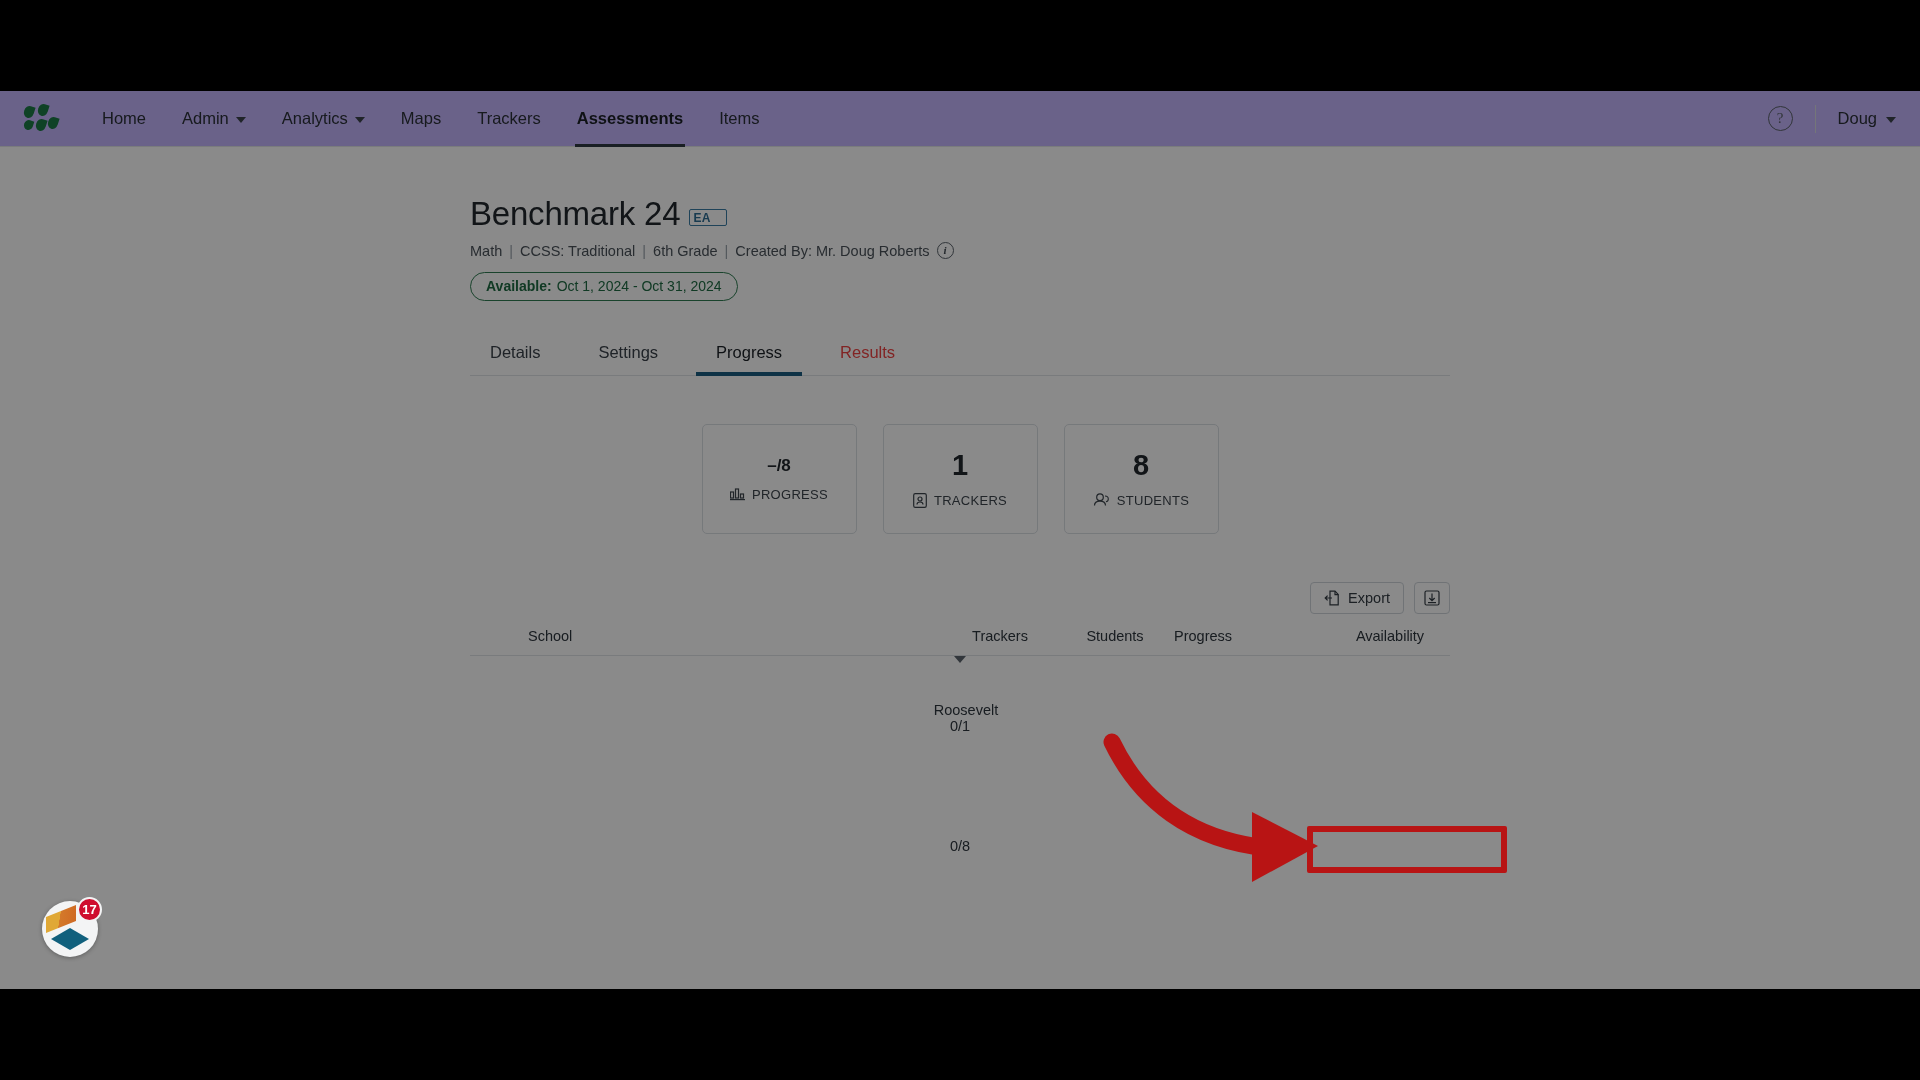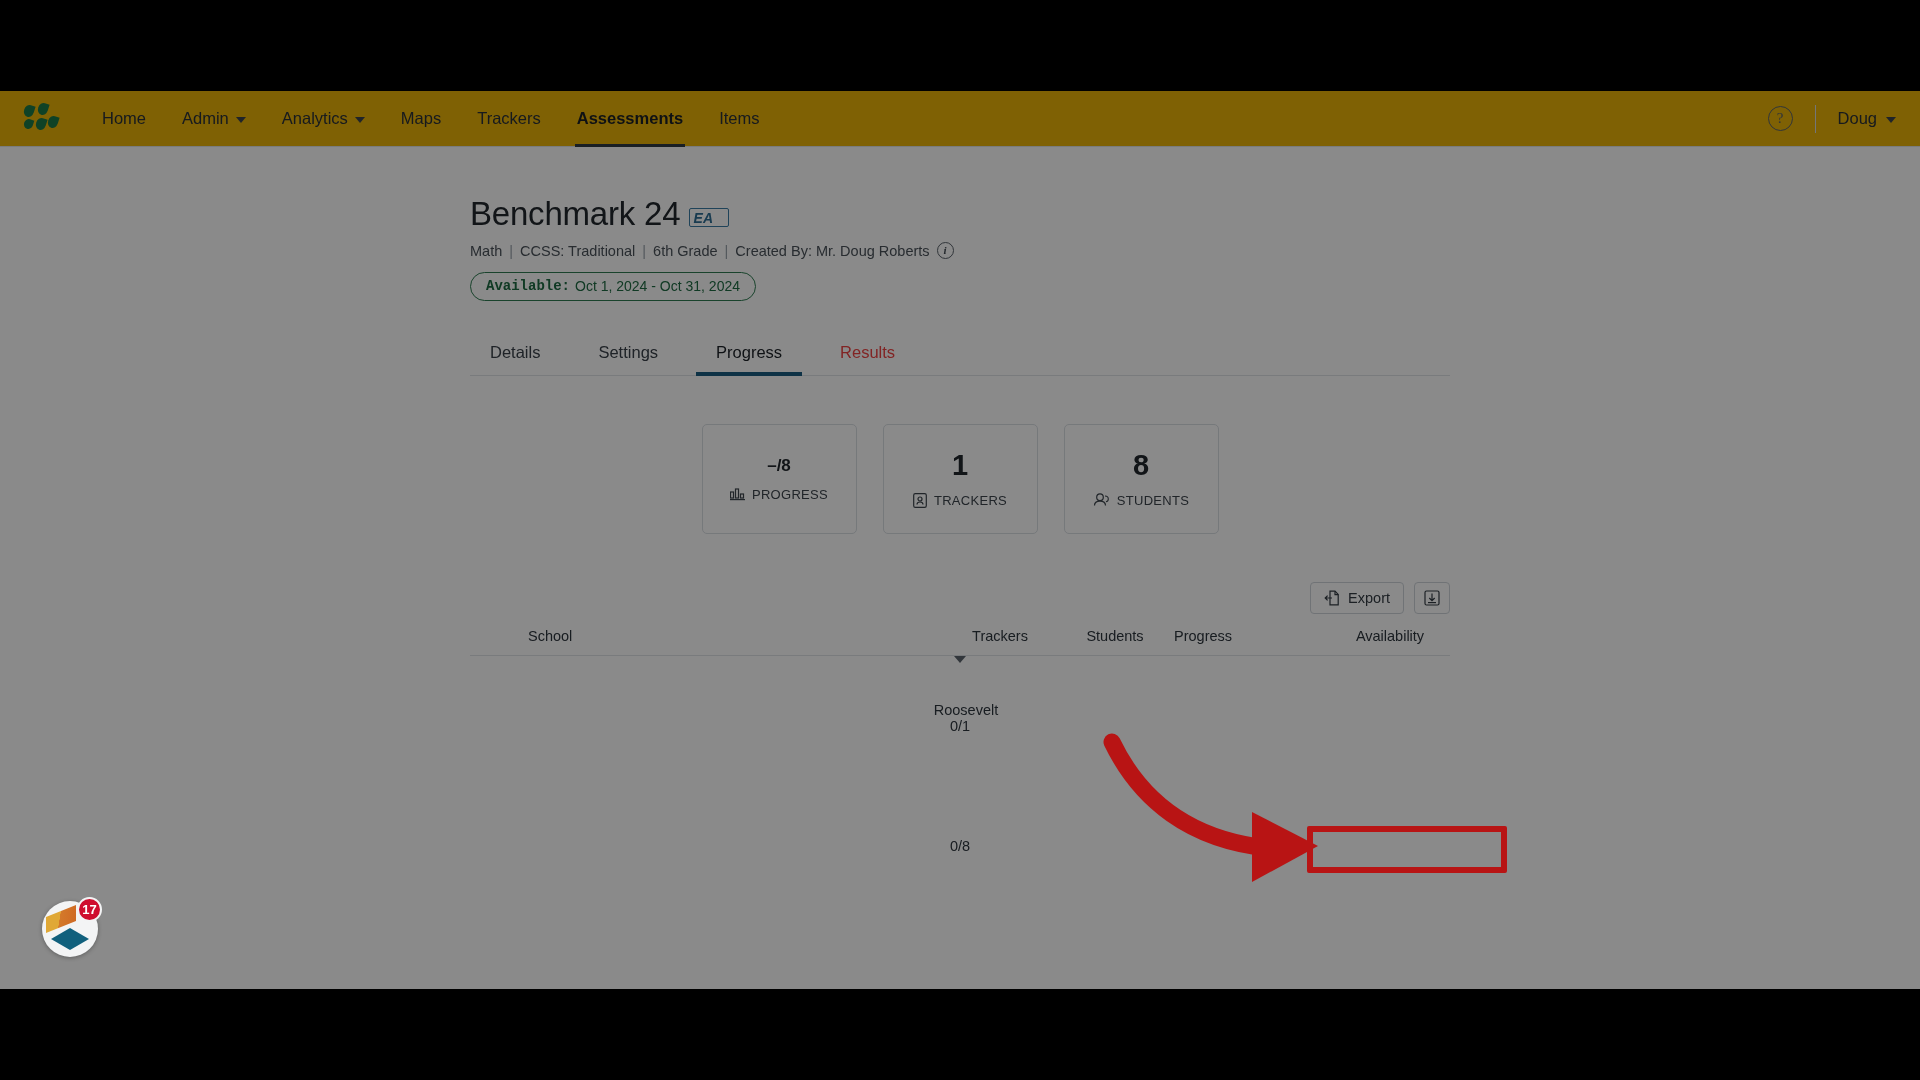--- a/index.html
+++ b/index.html
@@ -29,23 +29,23 @@
     position: absolute; inset: 0;
     background: rgba(0,0,0,0.46);
     pointer-events: none;
     z-index: 60;
   }
 
   
   #topnav {
     position: relative;
     height: 56px;
-    background: #eab308;
+    background: #c4b5fd;
     border-bottom: 1px solid #e2e5e8;
-    display: flex; 
+    display: flex; align-items: center;
     padding: 12px 24px;
     z-index: 5;
   }
   #logo { width: 34px; height: 30px; position: relative; margin-right: 26px; flex: 0 0 auto; }
   #logo i {
     position: absolute; display: block;
     background: #1d7a46;
     border-radius: 60% 0 60% 60%;
   }
   .navlinks { display: flex; align-items: center; gap: 0; height: 100%; }
@@ -80,41 +80,41 @@
   
   #content { padding: 40px 0 0 0; background: #ffffff; height: calc(100% - 56px); position: relative; }
   #inner { width: 980px; margin: 8px auto; position: relative; }
 
   h1#title {
     font-size: 33px; font-weight: normal; color: #22282e;
     display: flex; align-items: center; gap: 9px; letter-spacing: -0.2px;
   }
   .ea-badge {
     display: inline-block; border: 1.4px solid #3a7ca5; color: #2f6e94;
-    font-size: 14px; font-weight: bold; padding: 1px 15px 0 3px;
-    border-radius: 2px; letter-spacing: 0.3px; position: relative; top: 3px; font-style: italic;
+    font-size: 12px; font-weight: bold; padding: 1px 15px 0 3px;
+    border-radius: 2px; letter-spacing: 0.3px; position: relative; top: 3px;
   }
   #meta {
     margin-top: 9px; font-size: 14.5px; color: #4a525a;
     display: flex; align-items: center; gap: 7px;
   }
   #meta .sep { color: #9aa2aa; }
   .info-i {
     width: 17px; height: 17px; border-radius: 50%;
     border: 1.3px solid #5b636b; color: #444c54;
     font-size: 11px; line-height: 15px; text-align: center;
     font-family: "Liberation Serif", serif; font-style: italic; font-weight: bold;
     cursor: pointer;
   }
   #avail {
     margin-top: 13px; display: inline-flex; align-items: center; gap: 5px;
     border: 1.4px solid #2f7d52; border-radius: 20px;
     padding: 5px 15px 6px 15px; font-size: 14px; color: #1f6b43;
   }
-  #avail b { font-weight: bold; font-family: Liberation Mono, monospace; }
+  #avail b { font-weight: bold; }
 
   
   #tabs {
     margin-top: 42px; display: flex; gap: 18px;
     border-bottom: 1px solid #dfe3e7;
   }
   .tab {
     font-size: 16.5px; color: #3a424a; padding: 0 20px 13px 20px;
     cursor: pointer; position: relative; background: none; border: none;
     font-family: inherit;

